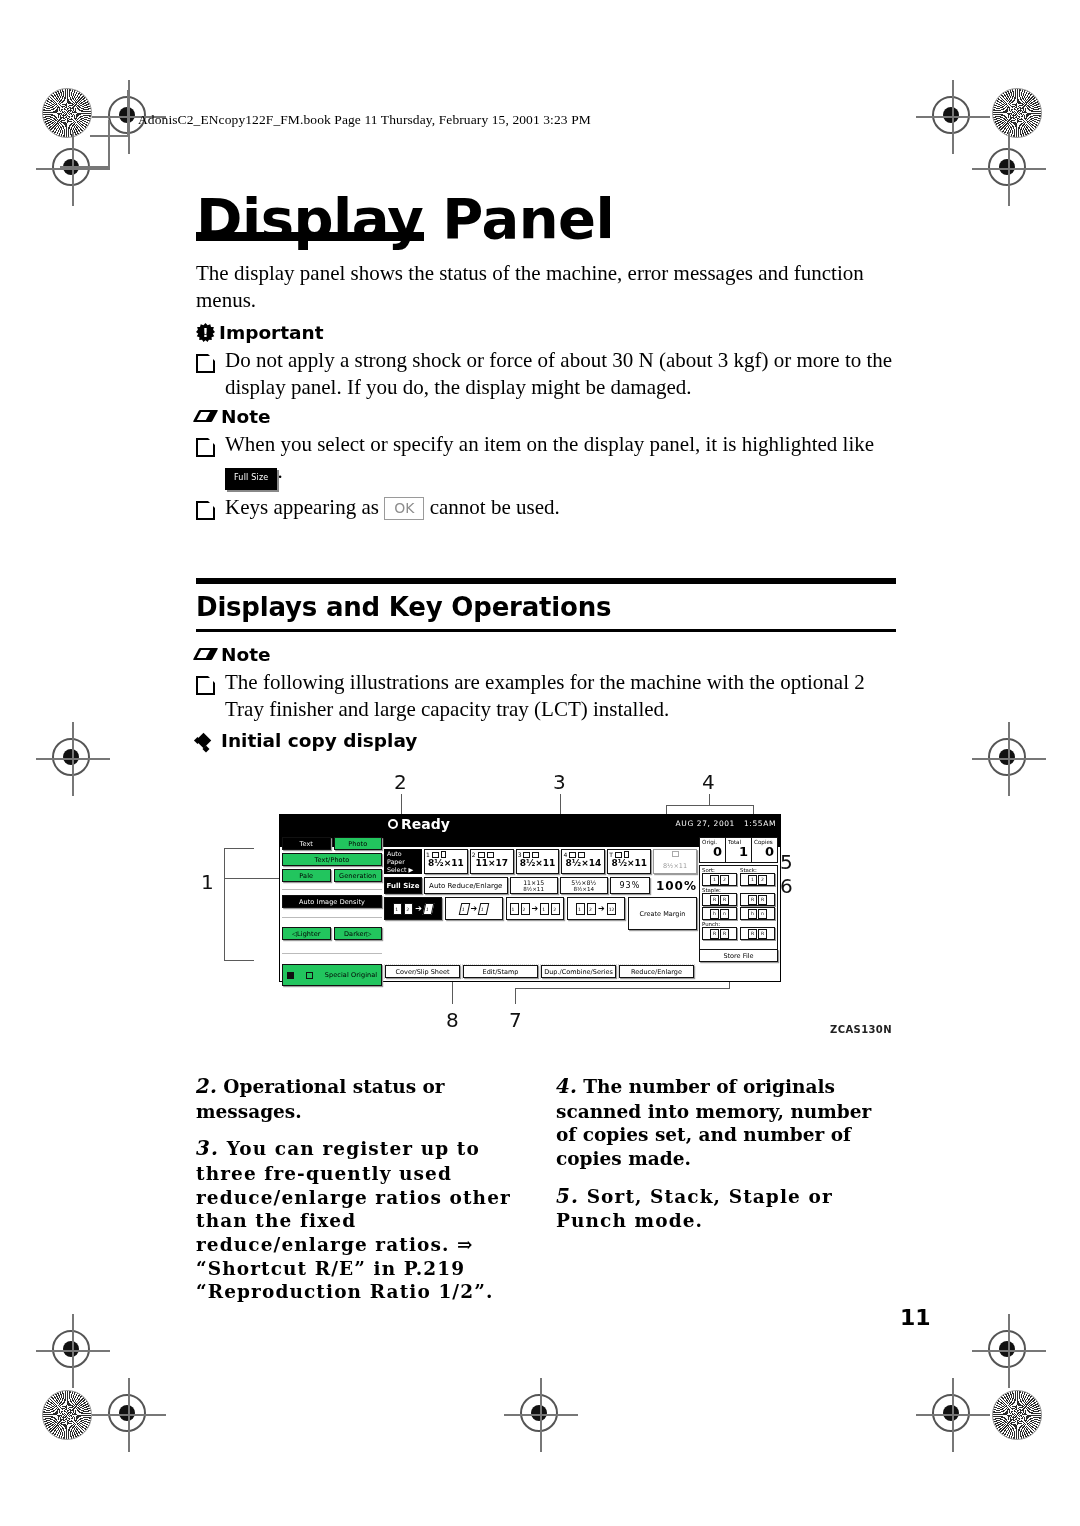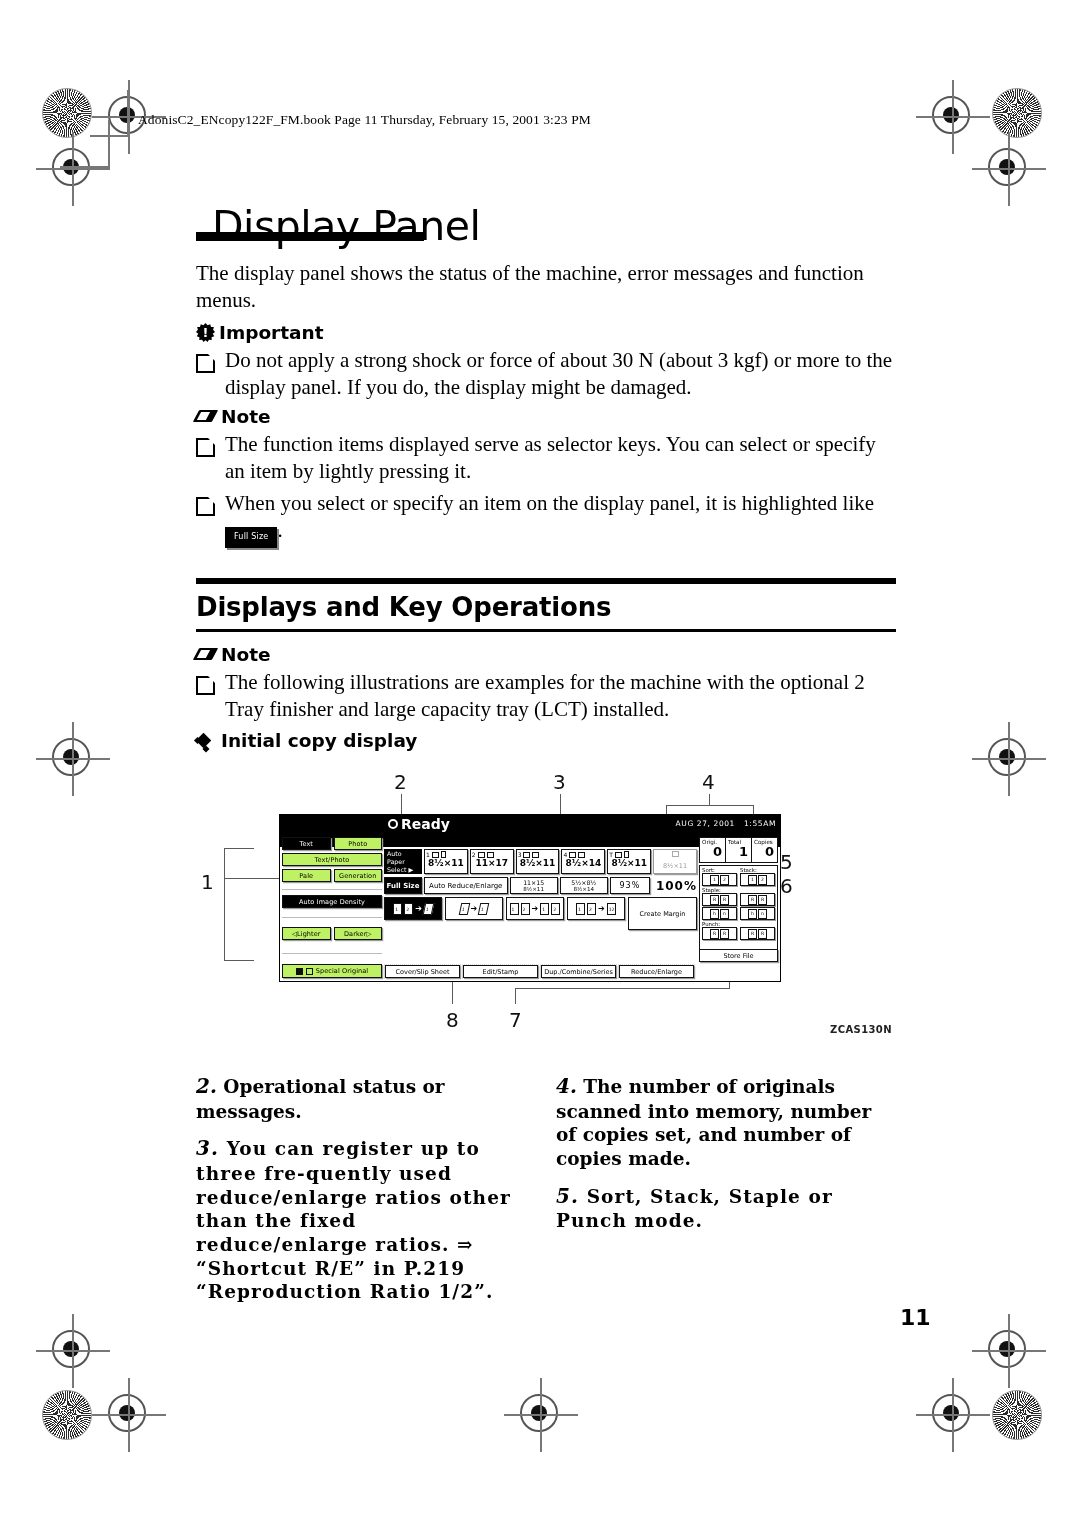--- a/index.html
+++ b/index.html
@@ -12,21 +12,21 @@
   .cross-h{position:absolute;height:1.5px;background:#777;width:74px;left:-18px;top:18px;}
   .cross-v{position:absolute;width:1.5px;background:#777;height:74px;top:-18px;left:18px;}
   .rosette{width:48px;height:48px;border-radius:50%;background:
       repeating-conic-gradient(#2b2b2b 0deg 3deg,#ffffff 3deg 6deg);
       border:1px solid #999;}
   .crop-l{position:absolute;background:#777;}
 
   
   .bookhdr{position:absolute;left:138px;top:112px;font-size:13.5px;font-family:"Liberation Serif",serif;letter-spacing:.1px;white-space:nowrap;}
 
-  h1.title{font-family:"DejaVu Sans",sans-serif;font-weight:normal;font-size:41px;letter-spacing:-.5px;margin:16px;position:absolute;left:196px;top:186px;}
+  h1.title{font-family:"DejaVu Sans",sans-serif;font-weight:bold;font-size:56px;letter-spacing:-.5px;margin:0;position:absolute;left:196px;top:186px;}
   .title-rule{position:absolute;left:196px;top:232px;width:228px;height:9px;background:#000;}
 
   .body-p{position:absolute;left:196px;top:260px;width:700px;font-size:21px;line-height:1.28;text-align:left;}
 
   .lbl{font-family:"DejaVu Sans",sans-serif;font-weight:bold;font-size:18.5px;display:flex;align-items:center;gap:4px;}
   .bullet-list{font-size:21px;line-height:1.3;}
   .bullet{display:flex;gap:10px;margin-top:4px;}
   .bullet .bx{flex:0 0 auto;width:15px;height:15px;border:2px solid #000;margin-top:7px;position:relative;}
   .bullet .bx:after{content:"";position:absolute;right:-2px;top:-2px;width:0;height:0;border-left:7px solid transparent;border-top:7px solid #fff;}
   .bullet .btxt{flex:1;}
@@ -61,21 +61,21 @@
   .ld{position:absolute;background:#5a5a5a;}
 
   .panel{position:absolute;left:83px;top:44px;width:500px;height:166px;background:#fff;border:1.5px solid #000;}
   .panel *{box-sizing:border-box;}
   .topbar{position:absolute;left:0;top:0;width:100%;height:32px;background:#000;color:#fff;}
   .ready{position:absolute;left:108px;top:1px;font-family:"DejaVu Sans",sans-serif;font-weight:bold;font-size:14px;color:#fff;display:flex;align-items:center;gap:3px;}
   .ready .ocircle{width:10px;height:10px;border:2px solid #fff;border-radius:50%;display:inline-block;}
   .datetime{position:absolute;right:4px;top:4px;font-family:"DejaVu Sans",sans-serif;font-size:7.5px;color:#fff;letter-spacing:.6px;white-space:nowrap;}
 
   .leftcol{position:absolute;left:2px;top:22px;width:100px;bottom:2px;}
-  .pbtn{border:1.2px solid #111;background:#bef264;font-family:"DejaVu Sans",sans-serif;font-size:6.5px;text-align:center;display:flex;align-items:center;justify-content:center;height:13px;margin-bottom:3px;box-shadow:1.2px 1.2px 0 #9b9b9b;letter-spacing:.1px;}
+  .pbtn{border:1.2px solid #111;background:#22c55e;font-family:"DejaVu Sans",sans-serif;font-size:6.5px;text-align:center;display:flex;align-items:center;justify-content:center;height:13px;margin-bottom:3px;box-shadow:1.2px 1.2px 0 #9b9b9b;letter-spacing:.1px;}
   .pbtn.on{background:#000;color:#fff;}
   .row2{display:flex;gap:3px;}
   .row2 .pbtn{flex:1;}
   .sep{height:1px;background:#bbb;margin:4px 0 5px;}
 
   .rightcol{position:absolute;left:104px;top:22px;right:2px;bottom:2px;}
   .trayrow{display:flex;gap:2px;margin-bottom:3px;}
   .tray{flex:1;border:1.2px solid #111;background:#fff;height:25px;padding:1px 1px 0;box-shadow:1.2px 1.2px 0 #9b9b9b;}
   .tray .t1{font-family:"DejaVu Sans",sans-serif;font-size:6px;display:flex;align-items:center;gap:2px;line-height:7px;}
   .tray .t2{font-family:"DejaVu Sans",sans-serif;font-weight:bold;font-size:9px;text-align:center;line-height:11px;}
@@ -249,26 +249,28 @@
   <div class="lbl">
     <span class="ico-note">
         <span class="pen"></span>
         <span class="pen2"></span>
       </span>
     <span>Note</span>
   </div>
   <div class="bullet-list">
     <div class="bullet">
       <span class="bx"></span>
-      <span class="btxt">The function items displayed serve as selector keys. You can select or specify an item by lightly pressing it.</span>
+      <span class="btxt"><span>When you select or specify an item on the display panel, it is highlighted like</span>
+        <span class="key-fullsize">Full Size</span><span>.</span></span>
     </div>
     <div class="bullet">
       <span class="bx"></span>
-      <span class="btxt"><span>When you select or specify an item on the display panel, it is highlighted like</span>
-        <span class="key-fullsize">Full Size</span><span>.</span></span>
+      <span class="btxt"><span>Keys appearing as</span>
+        <span class="key-ok">OK</span>
+        <span>cannot be used.</span></span>
     </div>
   </div>
 </div>
 
 <div class="h2wrap">
   <div class="r-top"></div>
   <h2>Displays and Key Operations</h2>
   <div class="r-bot"></div>
 </div>
 
@@ -346,21 +348,21 @@
         <div class="pbtn">Generation</div>
       </div>
       <div class="sep"></div>
       <div class="pbtn on">Auto Image Density</div>
       <div class="sep" style="margin:9px 0 9px;"></div>
       <div class="row2">
         <div class="pbtn">◁<span>Lighter</span></div>
         <div class="pbtn"><span>Darker</span>▷</div>
       </div>
       <div class="sep" style="margin:10px 0 10px;"></div>
-      <div class="pbtn" style="gap:3px;height:14px;">
+      <div class="pbtn" style="gap:12px;height:22px;">
         <span class="specglyph dark"></span>
         <span class="specglyph"></span>
         <span>Special Original</span>
       </div>
     </div>
 
     <div class="rightcol" style="right:83px;">
       <div style="height:12px;"></div>
       <div class="trayrow">
         <div class="autopaper">Auto Paper<br>Select ▶</div>

